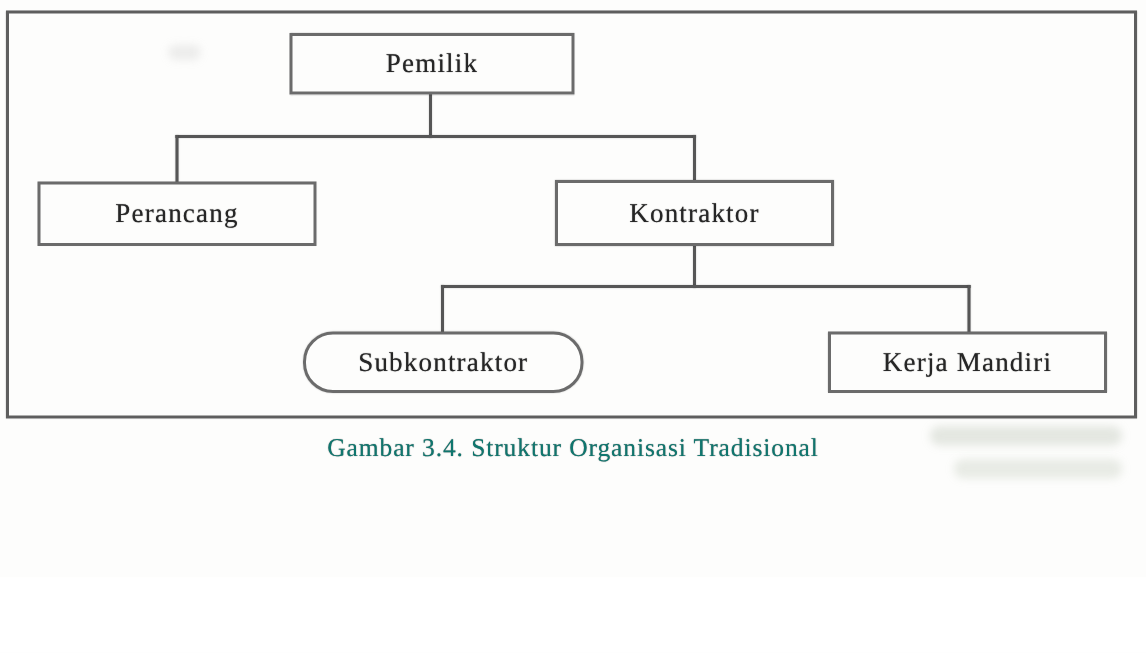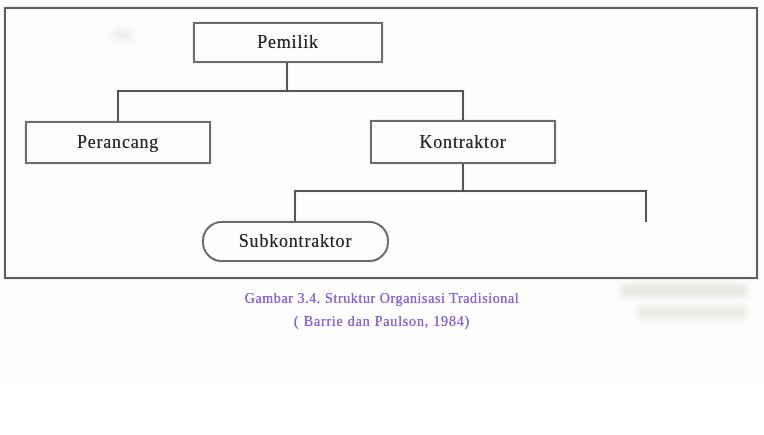--- a/index.html
+++ b/index.html
@@ -66,22 +66,22 @@
   #v-subkontraktor-drop{ left: 294px; top: 190px; height: 32px; }
   #v-kerja-drop        { left: 645px; top: 190px; height: 32px; }
 
   
   .caption {
     position: absolute;
     left: 0;
     top: 288px;
     width: 764px;
     text-align: center;
-    color: #8b5cf6;
-    font-size: 14px;
+    color: #0f766e;
+    font-size: 17px;
     line-height: 22px;
     letter-spacing: 0.6px;
     text-shadow: 0 0 0.7px rgba(20,20,20,0.6);
   }
   .caption .line2 {
     margin-top: 1px;
     letter-spacing: 0.8px;
   }
 
   
@@ -116,23 +116,25 @@
   </div>
   <div class="node" id="node-kontraktor">
     <span>Kontraktor</span>
   </div>
   <div class="node" id="node-perancang">
     <span>Perancang</span>
   </div>
   <div class="node" id="node-subkontraktor">
     <span>Subkontraktor</span>
   </div>
+  <div class="node" id="node-kerja-mandiri">
+    <span>Kerja Mandiri</span>
+  </div>
 
   <div class="caption">
     <div class="line1">Gambar 3.4. Struktur Organisasi Tradisional</div>
-    <div class="line2">( Barrie dan Paulson, 1984)</div>
   </div>
 
   <div class="artifact" id="artifact-1"></div>
   <div class="artifact" id="artifact-2"></div>
   <div class="artifact" id="artifact-3"></div>
 
 </div>
 
 </body></html>

